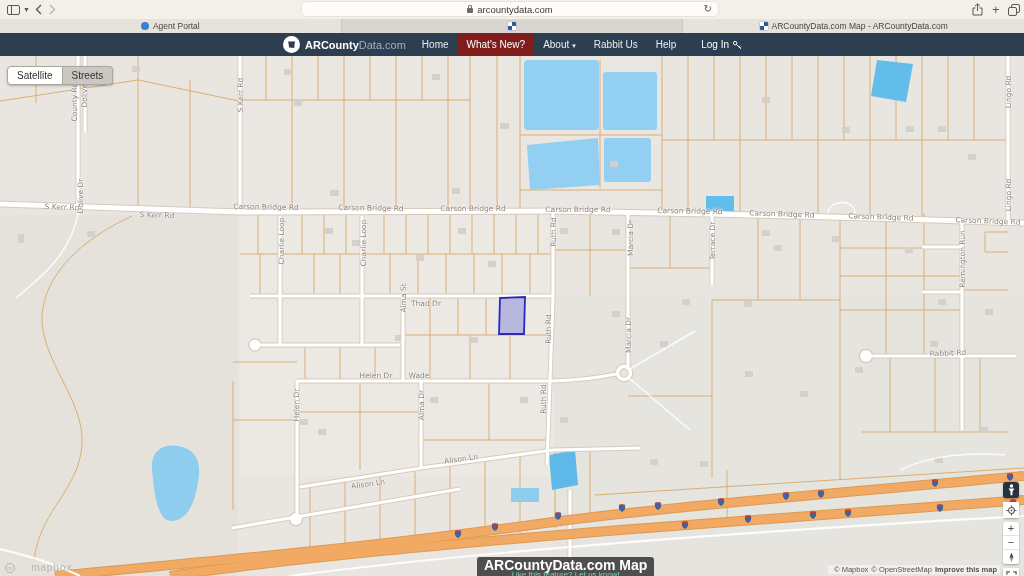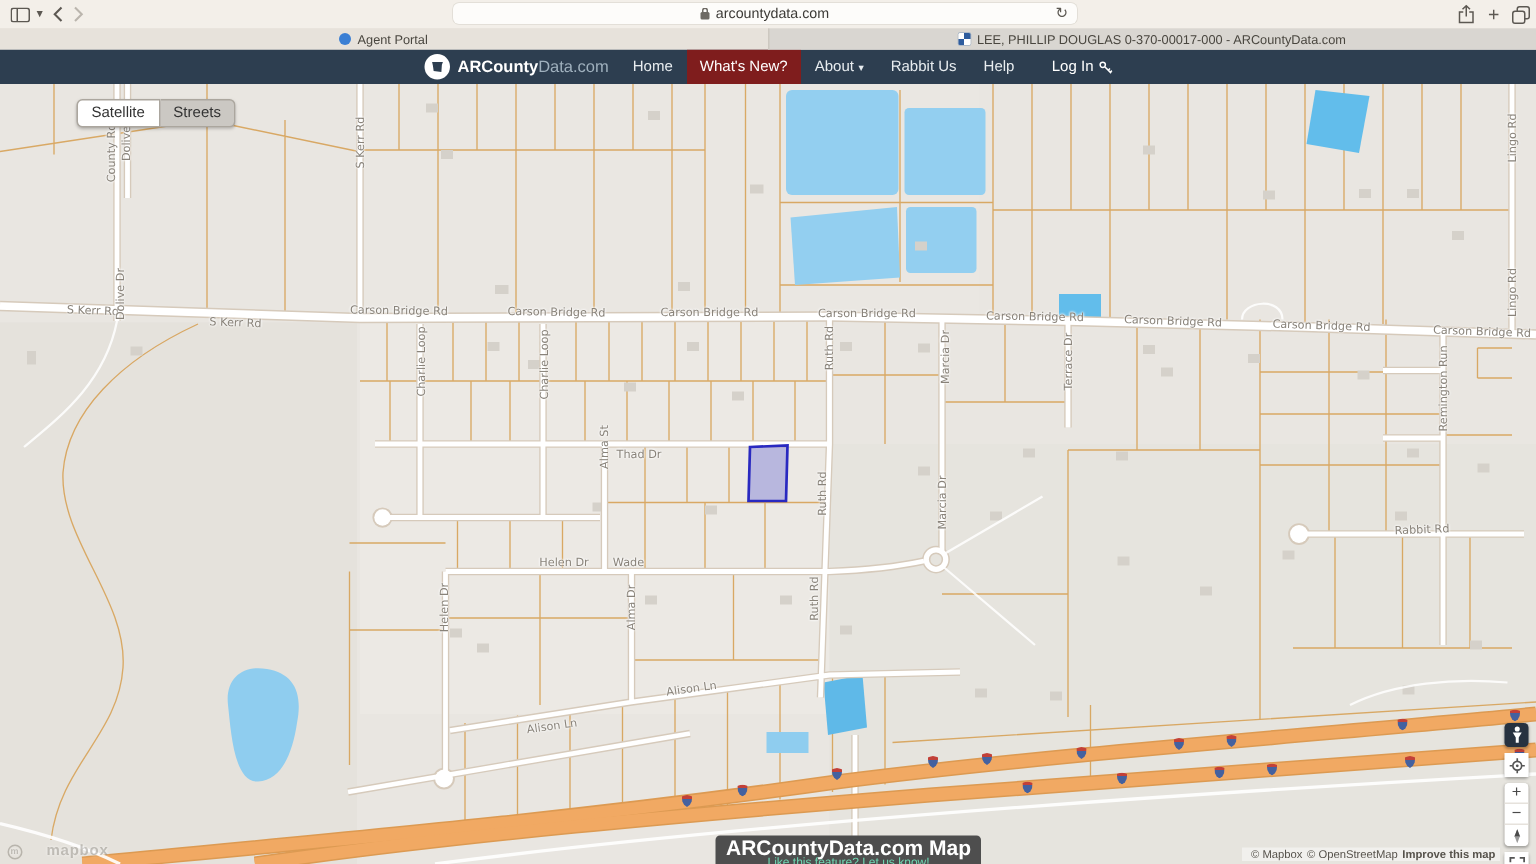--- a/index.html
+++ b/index.html
@@ -46,21 +46,21 @@
   
   .map{position:absolute;top:56px;left:0;width:1024px;height:520px;overflow:hidden;background:#e9e6e1;}
   .map svg.base{position:absolute;left:0;top:0;}
   .mlabel{position:absolute;font-family:"DejaVu Sans",sans-serif;font-size:7.5px;color:#89837a;
           white-space:nowrap;transform:translate(-50%,-50%) rotate(var(--r,0deg));
           text-shadow:0 0 2px #fff,0 0 2px #fff,0 0 1px #fff;z-index:5;}
   .shield{position:absolute;width:7px;height:8px;transform:translate(-50%,-50%);z-index:4;
           background:linear-gradient(#c24038 0 30%,#44619f 30%);
           clip-path:polygon(50% 0%,80% 7%,100% 13%,94% 55%,78% 82%,50% 100%,22% 82%,6% 55%,0% 13%,20% 7%);}
   .style-toggle{position:absolute;left:7px;top:10px;display:flex;z-index:10;
-                filter:drop-shadow(0 1px 1px rgba(0,0,0,.25));margin-left:44px;}
+                filter:drop-shadow(0 1px 1px rgba(0,0,0,.25));}
   .stylebtn{font-size:10px;color:#333;padding:3px 9px;border:1px solid #aba69e;background:#cbc8c3;cursor:pointer;}
   .stylebtn.active{background:#ffffff;}
   .stylebtn:first-child{border-radius:4px 0 0 4px;}
   .stylebtn:last-child{border-radius:0 4px 4px 0;border-left:none;}
   .ctl{position:absolute;right:5px;z-index:10;box-shadow:0 1px 2px rgba(0,0,0,.3);border-radius:3px;}
   .ctl button{display:block;width:16px;border:none;background:#fff;padding:0;margin:0;cursor:pointer;
               font-size:11px;line-height:13px;color:#4a4a4a;font-family:"Liberation Sans",sans-serif;}
   .pegman{top:426px;background:#273240;width:16px;height:16px;display:flex;align-items:center;justify-content:center;cursor:pointer;}
   .geo{top:446px;height:16px;}
   .geo button{height:16px;display:flex;align-items:center;justify-content:center;}
@@ -125,21 +125,24 @@
         </svg>
     </div>
   </div>
   <div class="tabstrip">
     <div class="tab">
       <span class="fav dot"></span>
       <span>Agent Portal</span>
     </div>
     <div class="tab active">
       <span class="fav checker"></span>
-      <span>LEE, PHILLIP DOUGLAS 0-370-00017-000 - ARCountyData.com</span>
+    </div>
+    <div class="tab">
+      <span class="fav checker"></span>
+      <span>ARCountyData.com Map - ARCountyData.com</span>
     </div>
   </div>
 </div>
 
 <div class="navbar">
   <div class="navinner">
     <div class="logo">
       <svg width="11" height="11" viewBox="0 0 16 16">
           <path d="M3,3.5 L13.5,3.5 L12.5,6 L12,13 L4.5,12.2 L3.8,7 Z" fill="#2d3e50"></path>
         </svg>

